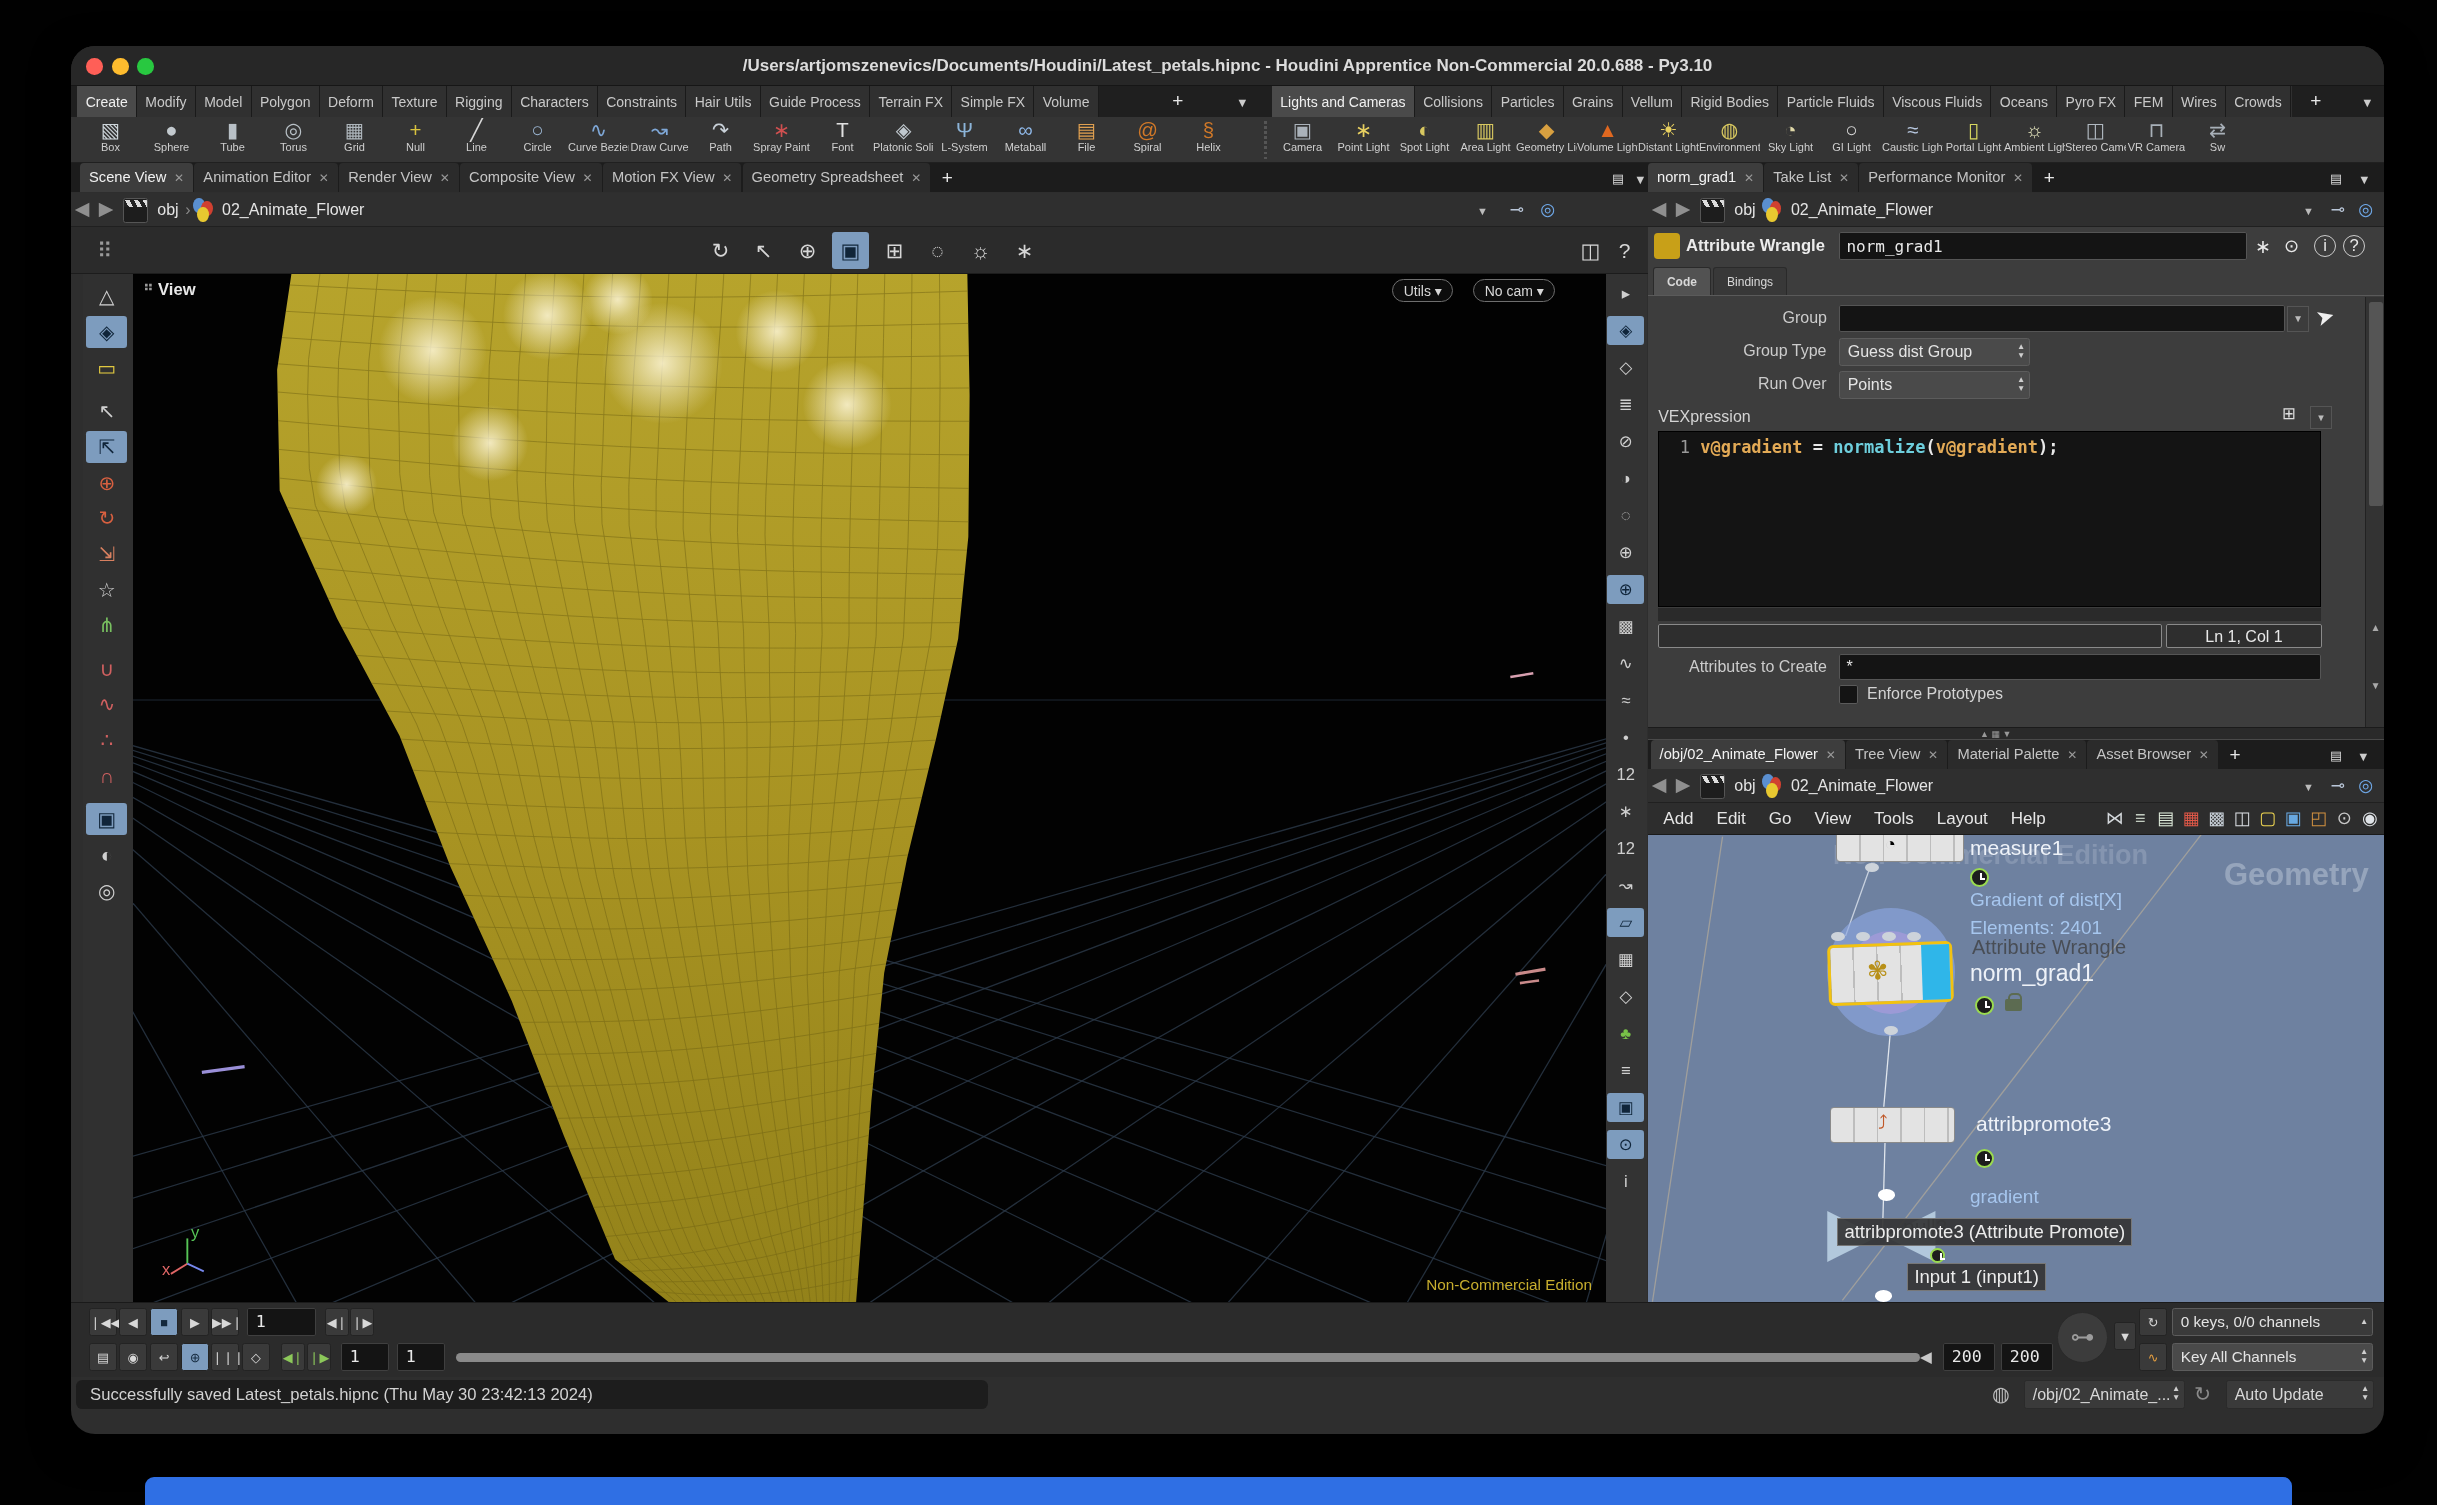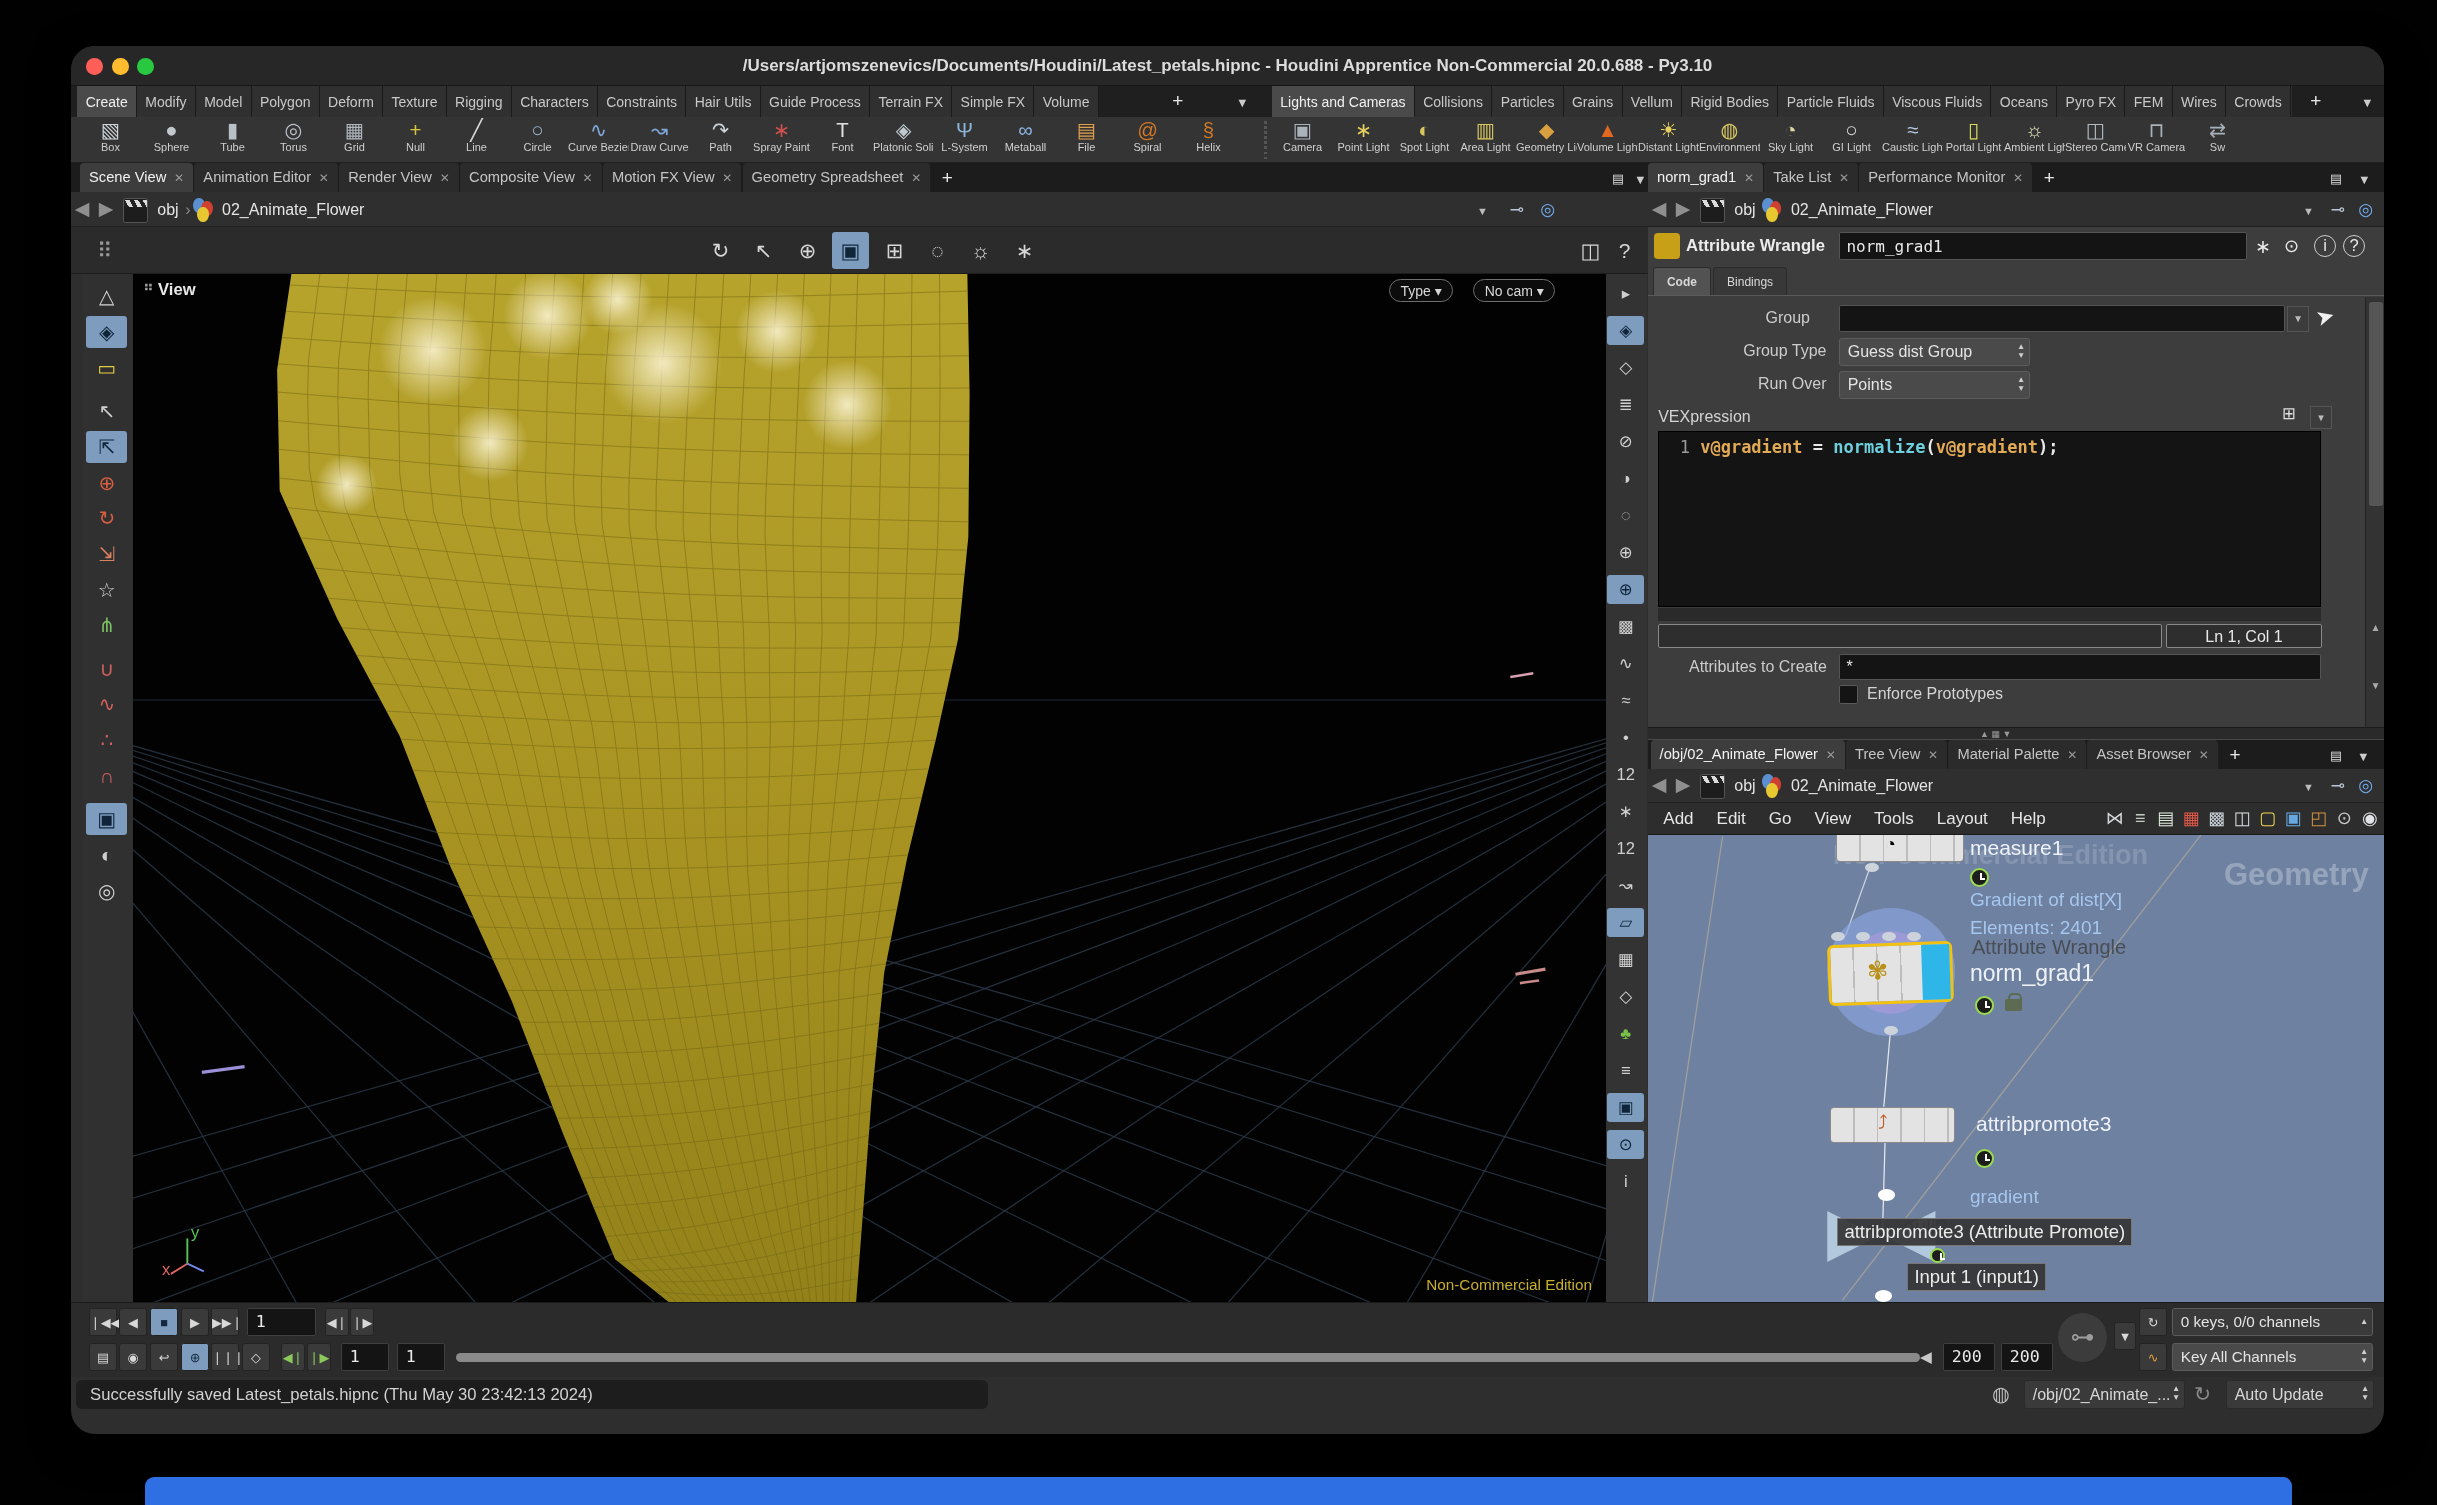--- a/index.html
+++ b/index.html
@@ -351,21 +351,21 @@
         <circle cx="760" cy="40" r="55" fill="url(#hl)"></circle>
         <line x1="108" y1="1252" x2="175" y2="1243" stroke="#9a8fd8" stroke-width="5"></line>
         <line x1="2160" y1="632" x2="2196" y2="626" stroke="#d8a0b0" stroke-width="4"></line>
         <line x1="2168" y1="1098" x2="2215" y2="1090" stroke="#c98a8a" stroke-width="5"></line>
         <line x1="2175" y1="1112" x2="2205" y2="1108" stroke="#c98a8a" stroke-width="4"></line>
       </svg>
     <div id="vp-view-label">
       <span style="color:#9a9a9a;font-size:14px;">⠛</span>
       <span>View</span>
     </div>
-    <div class="pill" style="right:153px;"><span>Type</span> ▾</div>
+    <div class="pill" style="right:153px;"><span>Utils</span> ▾</div>
     <div class="pill" style="right:51px;"><span>No cam</span> ▾</div>
     <div id="vp-watermark">Non-Commercial Edition</div>
     <div style="position:absolute;left:29px;top:953px;width:57px;height:57px;">
       <svg width="57" height="57" viewBox="0 0 90 90">
         <line x1="40" y1="58" x2="40" y2="18" stroke="#57c457" stroke-width="3"></line>
         <line x1="40" y1="58" x2="14" y2="74" stroke="#e06666" stroke-width="3"></line>
         <line x1="40" y1="58" x2="66" y2="70" stroke="#7788ee" stroke-width="3"></line>
       </svg>
       <span style="position:absolute;left:29px;top:-3.8px;color:#57c457;font-size:16.6px;">y</span>
       <span style="position:absolute;left:0px;top:33px;color:#e06666;font-size:16.6px;">x</span>
@@ -380,21 +380,21 @@
       <span class="p-field" style="left:191px;top:2.6px;width:408px;height:28px;line-height:27px;font-family:'DejaVu Sans Mono',monospace;">norm_grad1</span>
       <span style="position:absolute;left:607px;top:5.1px;font-size:19px;color:#e8e8e8;">∗</span>
       <span style="position:absolute;left:636px;top:5.1px;font-size:18px;color:#e8e8e8;">⊙</span>
       <span style="position:absolute;left:666px;top:5.1px;font-size:16.6px;color:#e8e8e8;border:1.3px solid #ccc;border-radius:50%;width:22px;height:22px;text-align:center;line-height:19px;">i</span>
       <span style="position:absolute;left:695px;top:5.1px;font-size:16.6px;color:#e8e8e8;border:1.3px solid #ccc;border-radius:50%;width:22px;height:22px;text-align:center;line-height:19px;">?</span>
     </div>
 
     <div id="param-tabs" style="position:absolute;left:5.1px;top:40px;"><span class="ptab active">Code</span><span class="ptab">Bindings</span></div>
     <div style="position:absolute;left:0;top:68px;width:100%;height:1.3px;background:#5a5a5a;"></div>
 
-    <span class="p-label" style="left:34px;top:82px;width:128px;">Group</span>
+    <span class="p-label" style="left:51px;top:82px;width:128px;">Group</span>
     <span class="p-field" style="left:191px;top:78px;width:446px;height:27px;"></span>
     <span style="position:absolute;left:639px;top:79px;width:22px;height:25.5px;background:#3c3c3c;border:0.6px solid #555;color:#bbb;font-size:10.2px;text-align:center;line-height:24px;">▼</span>
     <span style="position:absolute;left:668px;top:77px;font-size:22px;color:#f0f0f0;transform:rotate(-15deg);">➤</span>
 
     <span class="p-label" style="left:25.5px;top:115px;width:153px;">Group Type</span>
     <span class="p-combo" style="left:191px;top:111px;width:191px;height:28px;">
       <span>Guess dist Group</span>
       <span class="spin">▲<br>▼</span>
     </span>
 

